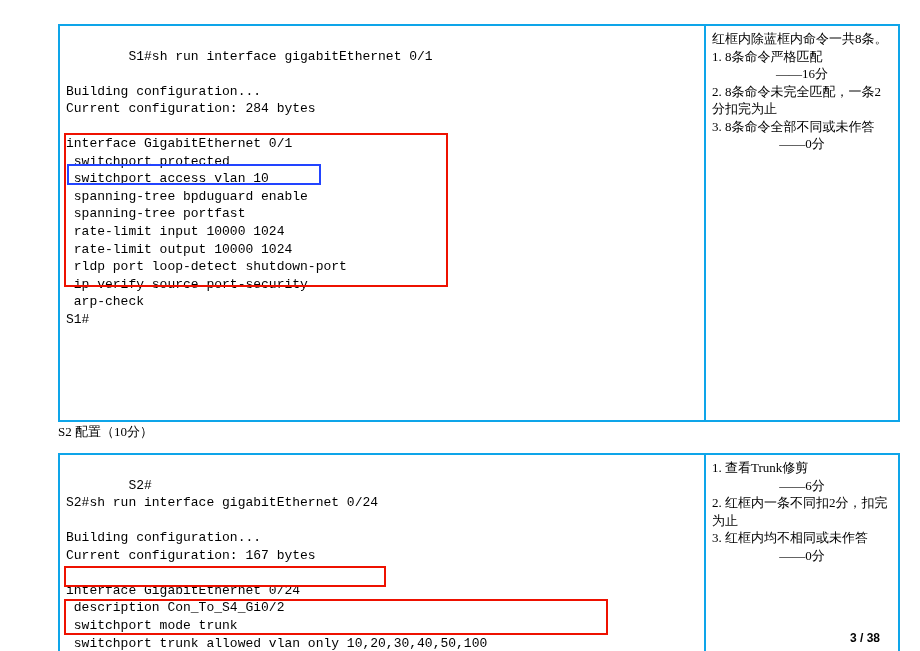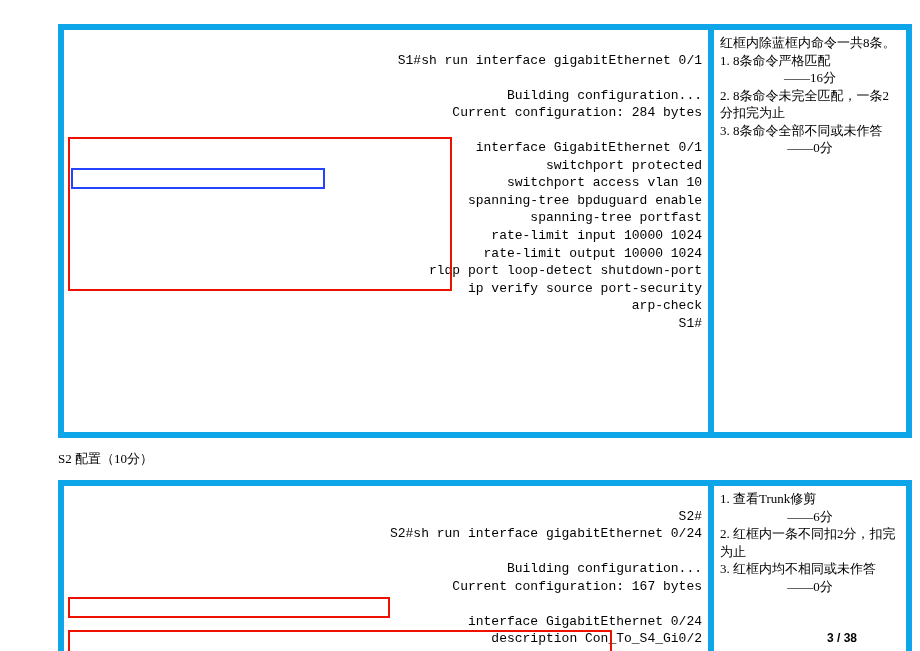--- a/index.html
+++ b/index.html
@@ -14,61 +14,60 @@
     position: relative;
     box-sizing: border-box;
     padding: 24px 48px 0 58px;
   }
   table.main {
     border-collapse: collapse;
     width: 100%;
     table-layout: fixed;
   }
   table.main td {
-    border: 6px solid #0ea5e9;
+    border: 2px solid #0ea5e9;
     vertical-align: top;
-    padding: 4px 6px 12px 6px;
+    padding: 4px 6px 4px 6px;
     font-size: 13px;
     line-height: 1.35;
   }
   td.left {
     width: 632px;
     font-family: "Courier New", Consolas, monospace;
     font-size: 14px;
     line-height: 1.18;
     white-space: pre;
     position: relative;
-    text-align: right;
   }
   td.right {
     width: 180px;
     font-family: "SimSun", serif;
     font-size: 13px;
   }
   td.header-row {
     font-family: "SimSun", serif;
     font-size: 13px;
   }
   .section-heading {
     font-size: 13px;
-    margin: 12px 0 12px 0;
+    margin: 1px 0 12px 0;
     font-family: "SimSun", serif;
   }
   
   .hlbox {
     position: absolute;
     border: 2px solid;
     pointer-events: none;
   }
   .red  { border-color: #e10; }
   .blue { border-color: #24f; }
   .score-line { text-align: center; }
   .page-num {
     position: absolute;
-    right: 63px;
+    right: 40px;
     bottom: 6px;
     font-family: Arial, sans-serif;
     font-size: 12px;
     font-weight: bold;
   }
 </style>
 </head>
 <body>
 
 <div class="page">

